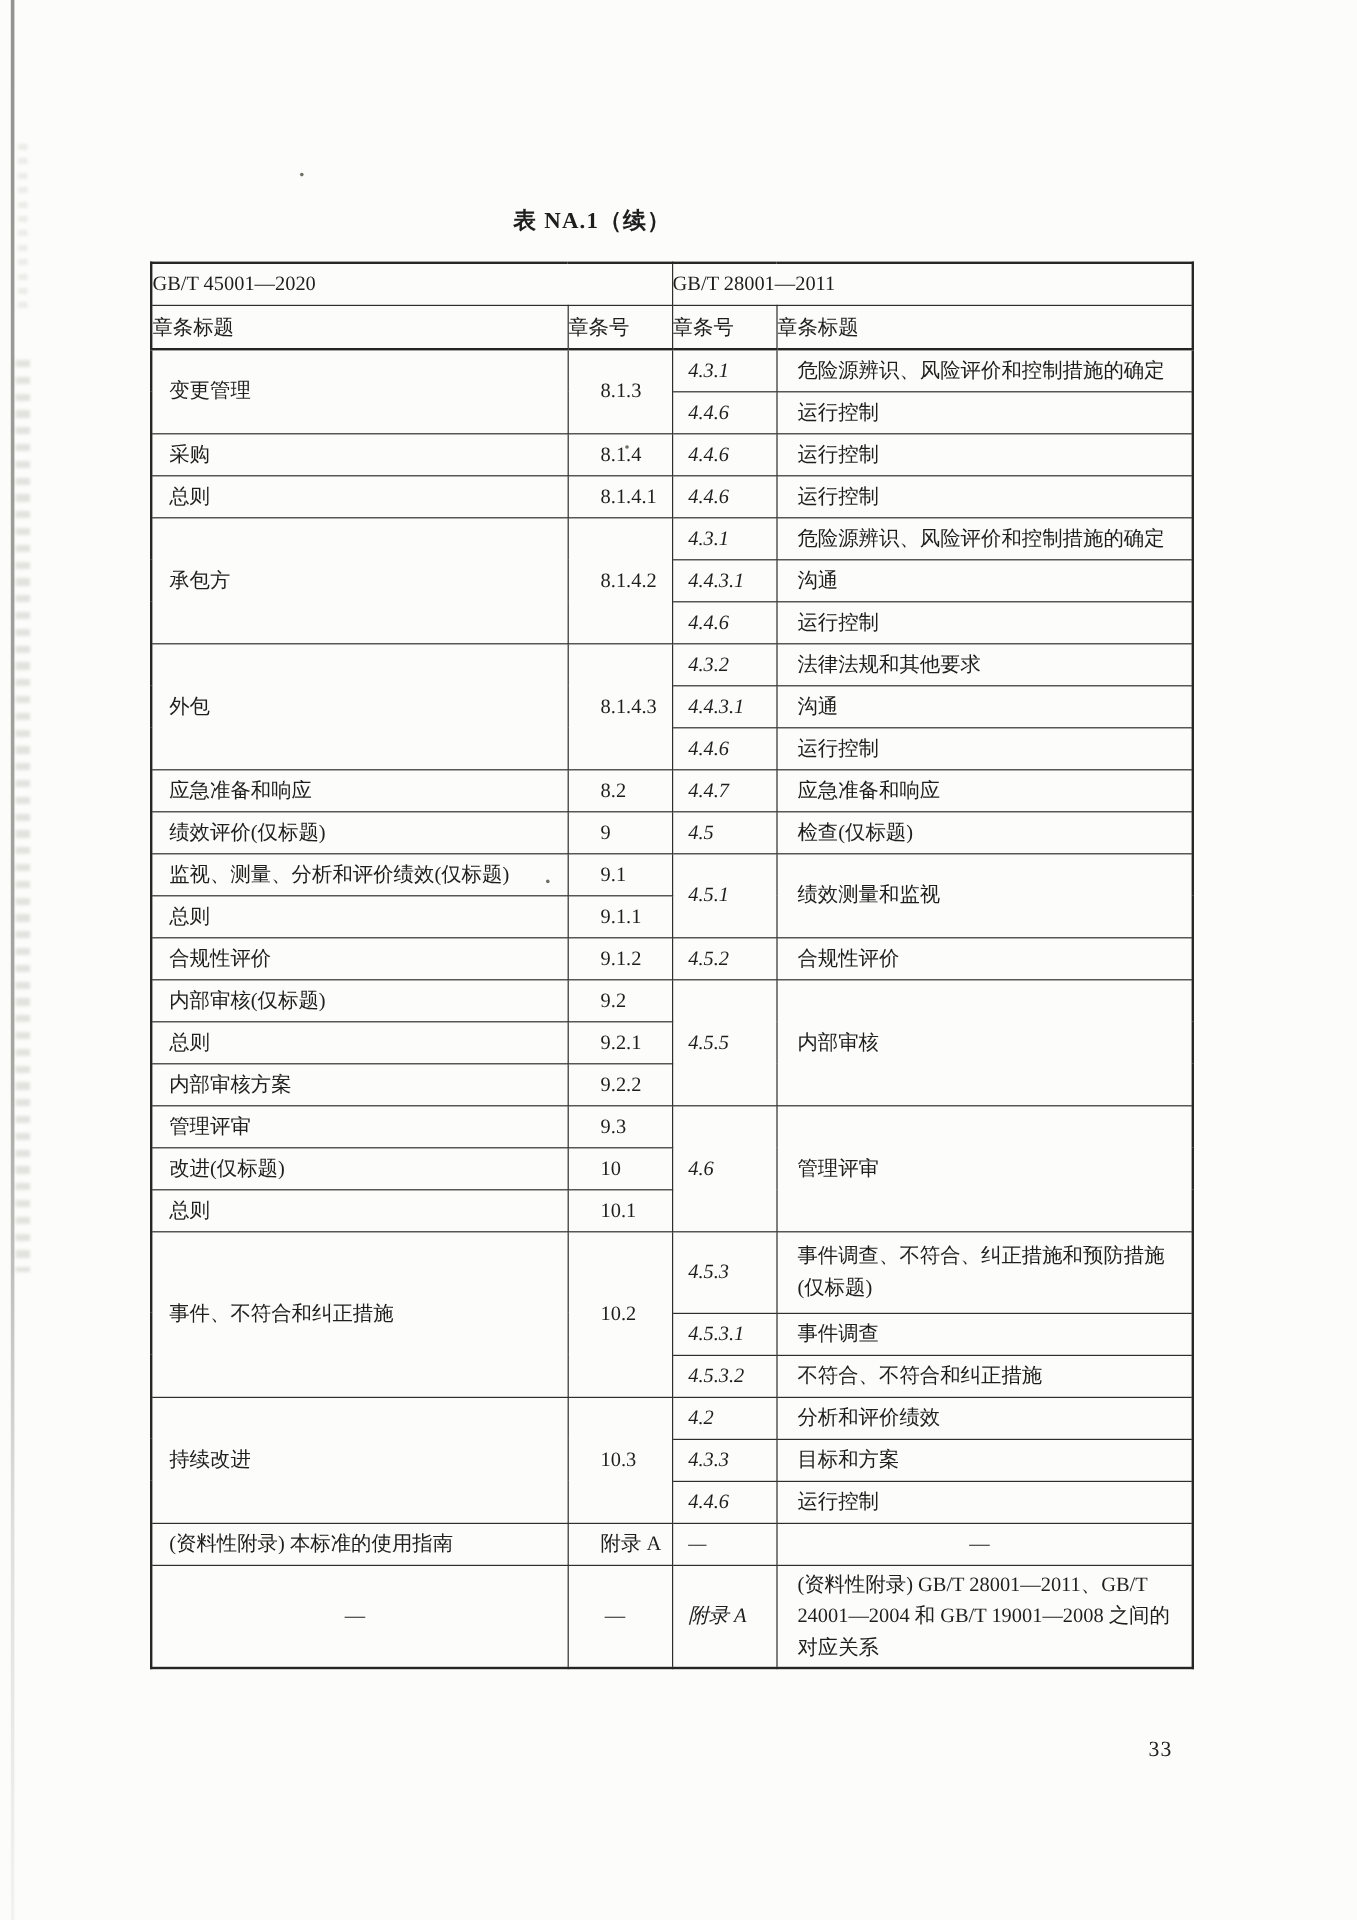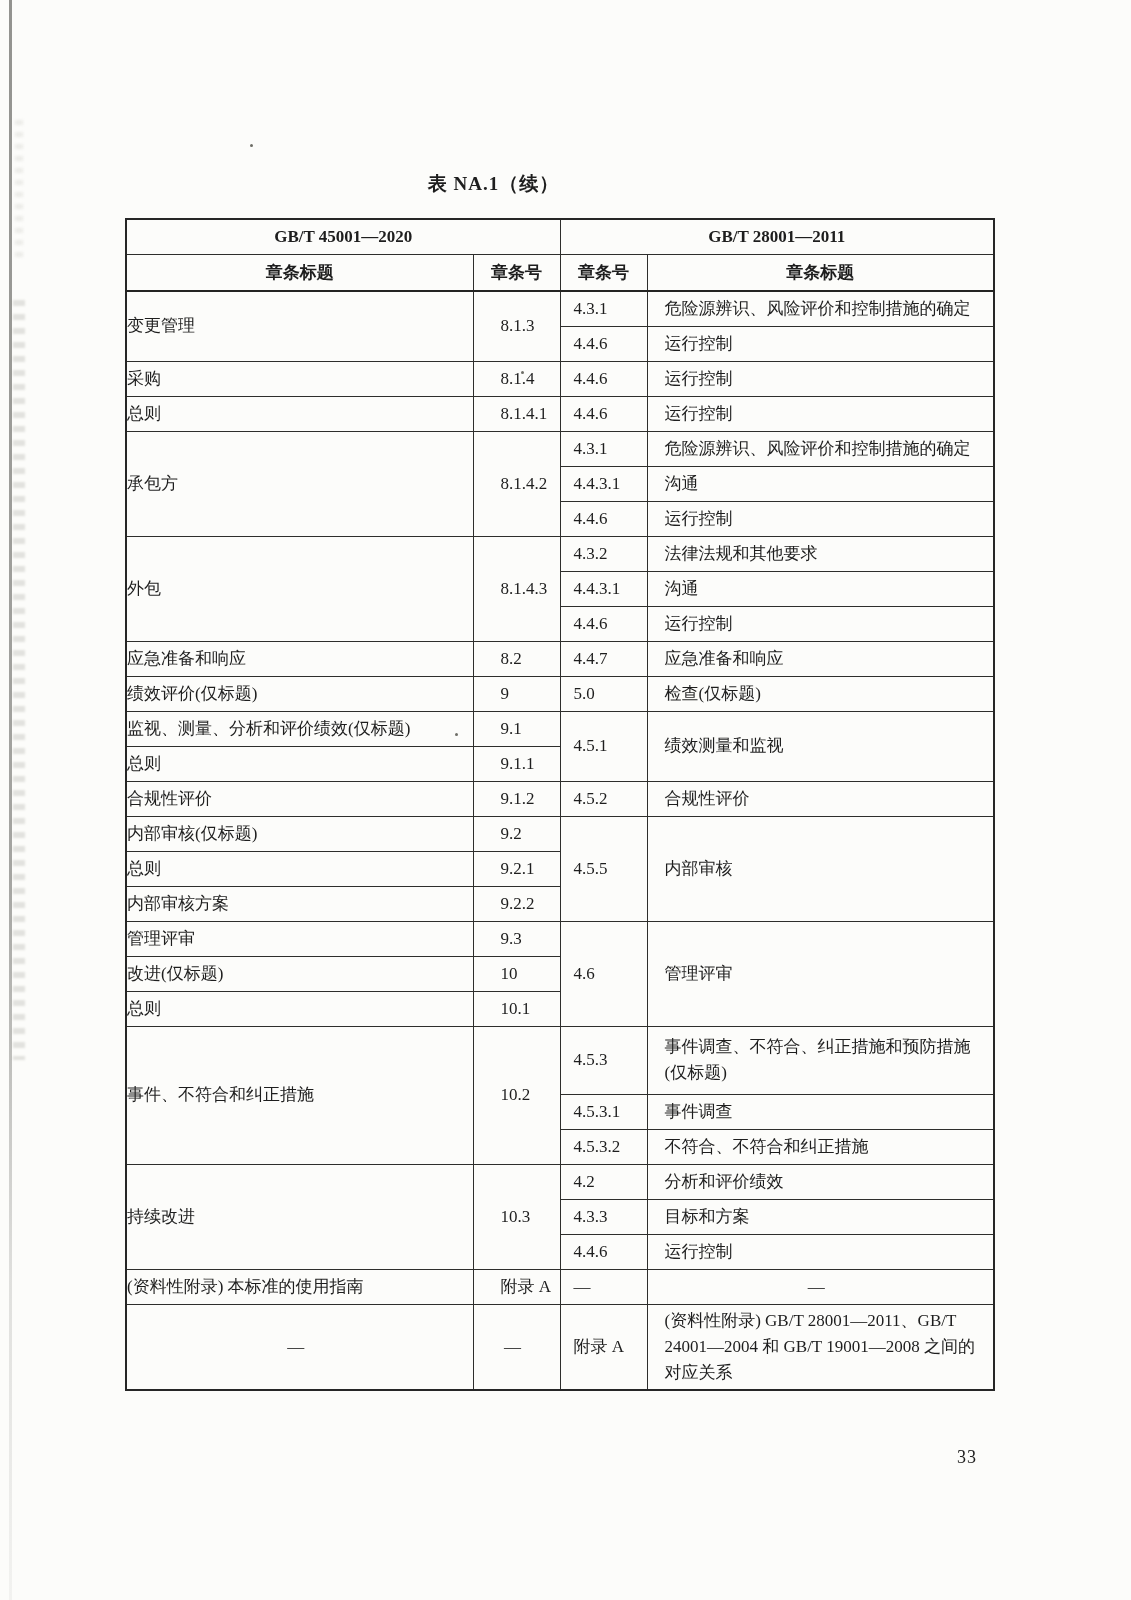--- a/index.html
+++ b/index.html
@@ -49,32 +49,32 @@
     border:2px solid #262626;
     background:transparent;
   }
   .std-table th,.std-table td{
     border:1px solid #2e2e2c;
     font-size:17px;
     padding:2px 8px 2px 0;
     overflow:hidden;
   }
   .std-table thead th{
-    text-align:center;font-weight:bold;padding:0;
+    text-align:left;font-weight:normal;padding:0;
   }
   .std-table thead tr.group-row{height:35px;}
   .std-table thead tr.colhead-row{height:37px;}
   .std-table thead tr.colhead-row th{border-bottom:2px solid #242422;}
   .std-table td{
     vertical-align:middle;line-height:26px;text-align:left;
   }
   .std-table tbody tr{height:35px;}
-  td.tl{}
+  td.tl{padding-left:14px;}
   td.nl{padding-left:27px;}
-  td.nr{padding-left:13px;}
+  td.nr{padding-left:13px;font-style:italic;}
   td.tr{padding-left:17px;margin-left:35px;}
   td.center{text-align:center;padding-left:0;}
 
   .page-number{
     position:absolute;top:1447px;left:957px;
     font-size:18px;letter-spacing:1px;text-align:center;
   }
 </style>
 </head>
 <body>
@@ -163,21 +163,21 @@
         </tr>
         <tr>
           <td class="tl">应急准备和响应</td>
           <td class="nl">8.2</td>
           <td class="nr">4.4.7</td>
           <td class="tr">应急准备和响应</td>
         </tr>
         <tr>
           <td class="tl">绩效评价(仅标题)</td>
           <td class="nl">9</td>
-          <td class="nr">5.0</td>
+          <td class="nr">4.5</td>
           <td class="tr">检查(仅标题)</td>
         </tr>
         <tr>
           <td class="tl">监视、测量、分析和评价绩效(仅标题)</td>
           <td class="nl">9.1</td>
           <td rowspan="2" class="nr">4.5.1</td>
           <td rowspan="2" class="tr">绩效测量和监视</td>
         </tr>
         <tr>
           <td class="tl">总则</td>

